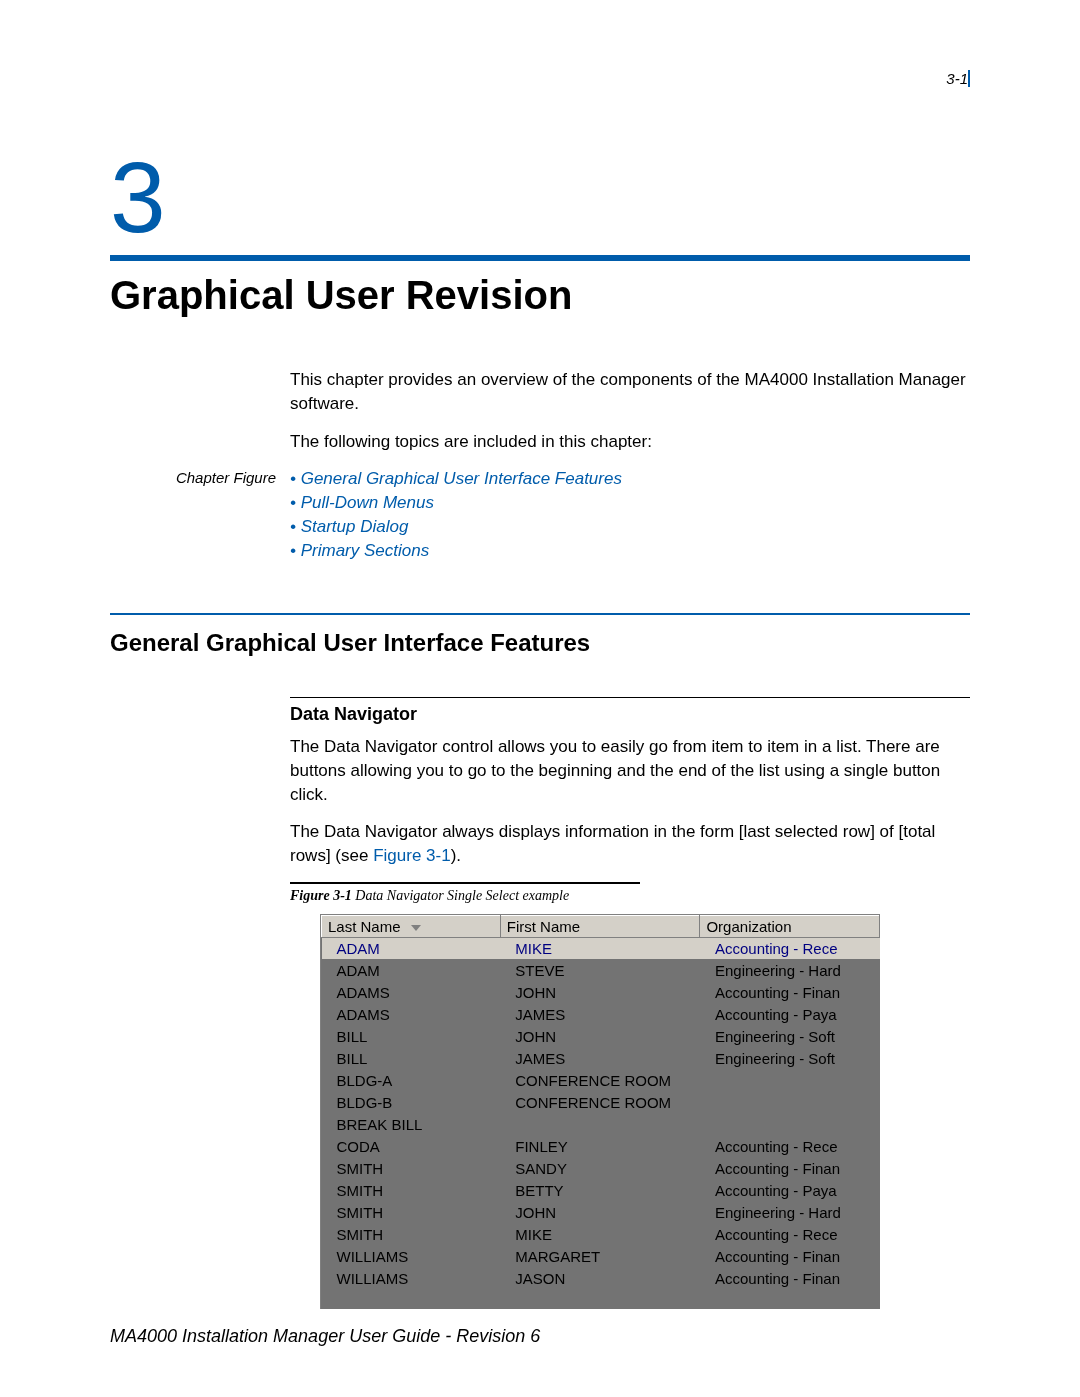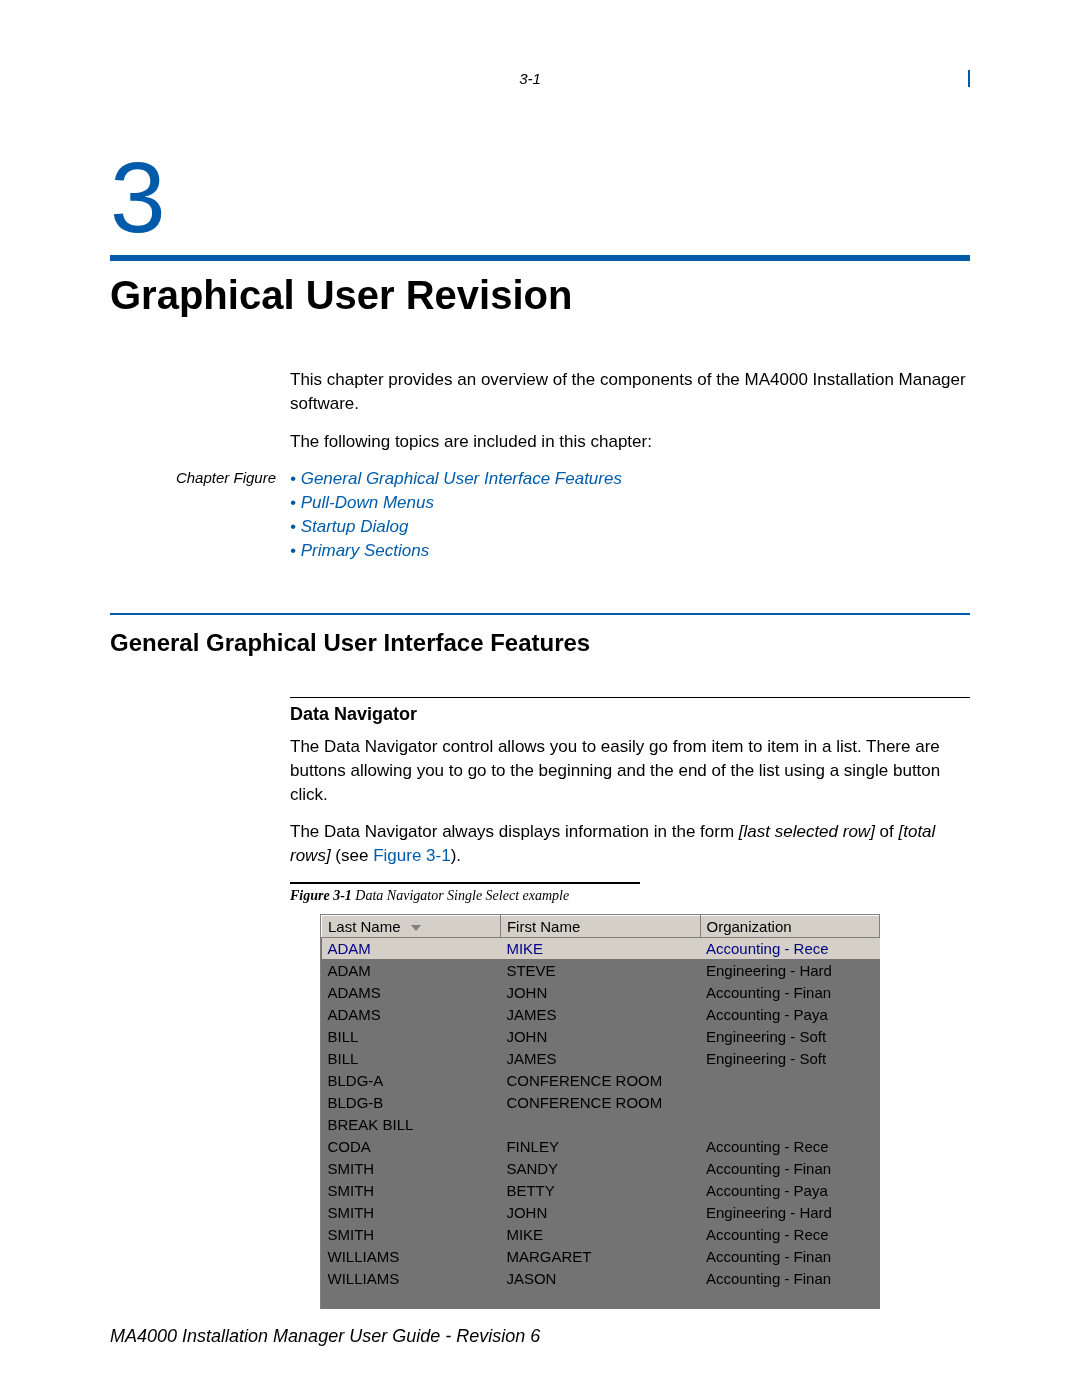--- a/index.html
+++ b/index.html
@@ -9,26 +9,26 @@
     color: #000;
     width: 1080px;
     height: 1397px;
     position: relative;
     overflow: hidden;
   }
   .page {
     padding: 70px 110px 40px 110px;
   }
   .page-num-top {
-    text-align: center;
+    text-align: right;
     font-style: italic;
     font-family: Arial, sans-serif;
     font-size: 15px;
     border-right: 2px solid #005cab;
-    padding-right: 18px;
+    padding-right: 0;
     margin-bottom: 60px;
   }
   .chapter-num {
     font-family: Arial, Helvetica, sans-serif;
     font-size: 100px;
     color: #005cab;
     font-weight: normal;
     line-height: 1;
     margin-bottom: 8px;
   }
@@ -98,21 +98,21 @@
     font-family: Arial, Helvetica, sans-serif;
     font-size: 18px;
     font-weight: bold;
     margin-bottom: 10px;
   }
   .body-text {
     font-size: 17px;
     line-height: 1.4;
     margin-bottom: 14px;
   }
-  .body-text .ital { font-style: italic; }
+  .body-text .ital { }
   .body-text .link { color: #005cab; }
   .fig-rule {
     height: 1.5px;
     background: #000;
     width: 350px;
     margin-bottom: 4px;
     margin-top: 6px;
   }
   .fig-caption {
     font-family: Liberation Serif, serif;
@@ -141,21 +141,21 @@
     border-right: 1px solid #808080;
     border-bottom: 1px solid #808080;
     border-top: 1px solid #fff;
     border-left: 1px solid #fff;
     text-align: left;
     font-weight: normal;
     padding: 2px 6px;
     height: 22px;
   }
   .table-wrap td {
-    padding: 1px 6px;
+    padding: 1px 15px;
     height: 22px;
     white-space: nowrap;
     overflow: hidden;
   }
   .table-wrap tr.selected td {
     background: #d4d0c8;
     color: #000080;
   }
   .col-last { width: 180px; }
   .col-first { width: 200px; }

